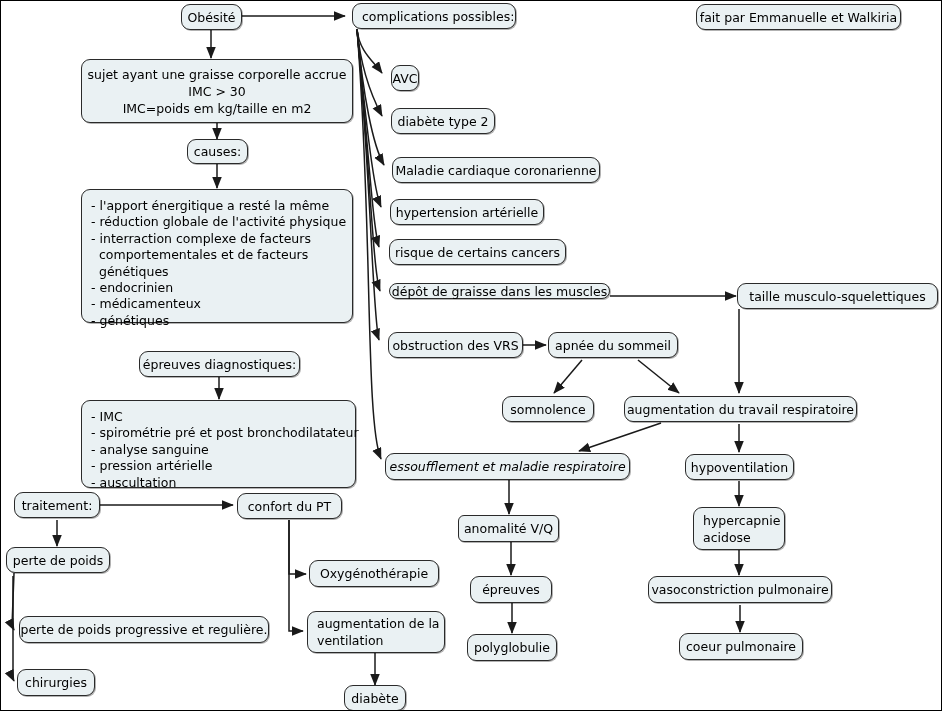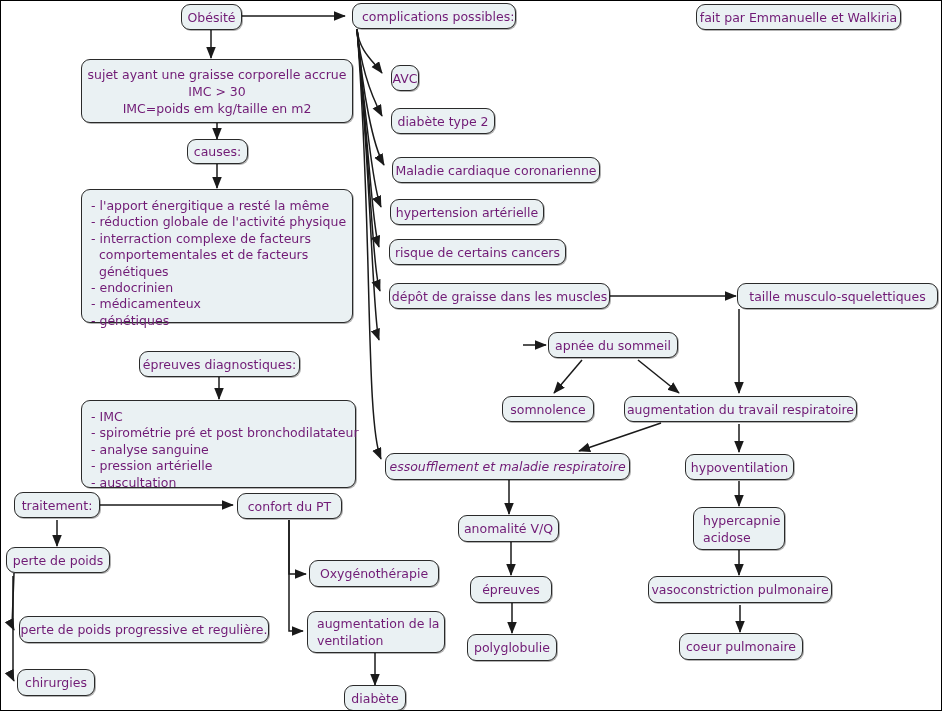--- a/index.html
+++ b/index.html
@@ -27,21 +27,21 @@
     width: 942px;
     height: 711px;
     pointer-events: none;
   }
   .node {
     position: absolute;
     box-sizing: border-box;
     background: #eaf1f3;
     border: 1.2px solid #2a2a2a;
     border-radius: 9px;
-    color: #701a75;
+    color: #000000;
     font-size: 12.5px;
     line-height: 15px;
     padding: 4px 9px;
     display: flex;
     align-items: center;
     white-space: pre;
     box-shadow: 1px 1px 0 rgba(0,0,0,0.30);
   }
   .node.center { justify-content: center; text-align: center; }
   .node.left   { justify-content: flex-start; text-align: left; }
@@ -150,36 +150,37 @@
   <div class="node center" style="left:390px; top:64px; width:28px; height:26px;">AVC</div>
 
   <div class="node center" style="left:390px; top:107px; width:104px; height:26px;">diabète type 2</div>
 
   <div class="node center" style="left:391px; top:156px; width:208px; height:26px;">Maladie cardiaque coronarienne</div>
 
   <div class="node center" style="left:389px; top:198px; width:154px; height:26px;">hypertension artérielle</div>
 
   <div class="node center" style="left:388px; top:238px; width:177px; height:26px;">risque de certains cancers</div>
 
-  <div class="node center" style="left:388px; top:282px; width:221px; height:26px;">dépôt de graisse dans les muscles</div>
+  <div class="node center" style="left:388px; top:282px; width:221px; height:16px;">dépôt de graisse dans les muscles</div>
 
   <div class="node center" style="left:736px; top:282px; width:201px; height:26px;">taille musculo-squelettiques</div>
 
+  <div class="node center" style="left:387px; top:331px; width:135px; height:26px;">obstruction des VRS</div>
 
   <div class="node center" style="left:547px; top:331px; width:130px; height:26px;">apnée du sommeil</div>
 
   <div class="node center" style="left:501px; top:395px; width:92px; height:26px;">somnolence</div>
 
   <div class="node center" style="left:623px; top:395px; width:233px; height:26px;">augmentation du travail respiratoire</div>
 
   <div class="node center" style="left:384px; top:452px; width:245px; height:27px;font-style:italic;">essoufflement et maladie respiratoire</div>
 
   <div class="node center" style="left:684px; top:453px; width:109px; height:26px;">hypoventilation</div>
 
-  <div class="node center" style="left:457px; top:514px; width:101px; height:27px;">anomalité V/Q</div>
+  <div class="node center" style="left:457px; top:514px; width:101px; height:27px;border-radius:6px;">anomalité V/Q</div>
 
   <div class="node left multiline" style="left:692px; top:506px; width:92px; height:43px; line-height:17px;">hypercapnie
 acidose</div>
 
   <div class="node center" style="left:469px; top:575px; width:82px; height:27px;">épreuves</div>
 
   <div class="node center" style="left:647px; top:575px; width:184px; height:27px;">vasoconstriction pulmonaire</div>
 
   <div class="node center" style="left:466px; top:633px; width:90px; height:27px;">polyglobulie</div>
 

